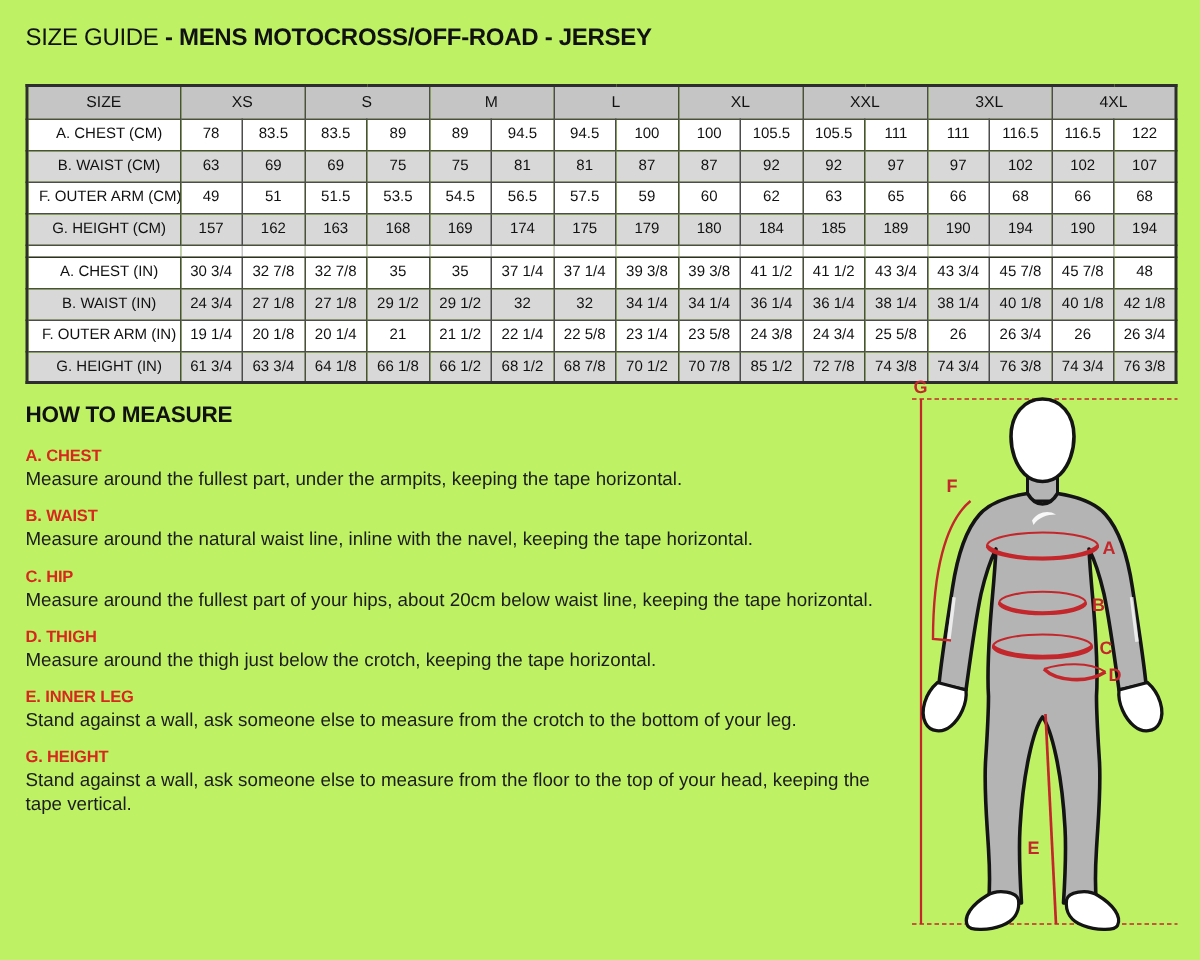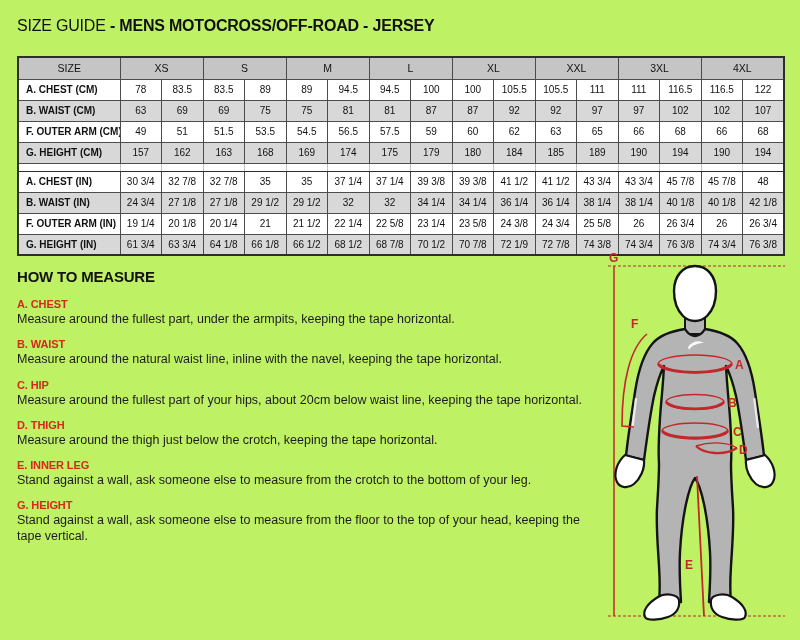--- a/index.html
+++ b/index.html
@@ -12,21 +12,21 @@
   .title .t-reg { font-weight:400; }
   .title .t-bold { font-weight:700; }
 
   .table-wrap { position:absolute; left:17px; top:56px; }
   table.size-table { border-collapse:collapse; table-layout:fixed; width:766px; border:2px solid #2e2e2e; }
   table.size-table th, table.size-table td {
     border:1px solid #4c4c4c; font-size:10px; height:21px; text-align:center;
     padding:0; white-space:nowrap; overflow:hidden; font-family:"Liberation Sans",sans-serif;
   }
   table.size-table thead th { background:var(--hdr-bg,#c5c5c5); font-weight:400; font-size:10.5px; height:22px; }
-  table.size-table tbody th { text-align:left; padding-left:7px; font-weight:700; }
+  table.size-table tbody th { text-align:center; padding-left:7px; font-weight:400; }
   tr.plain { background:#fff; }
   tr.alt { background:var(--alt-bg,#d8d8d8);padding-left:26px; }
   tr.sep td { height:8px; background:#fff; border-left-color:#c3c3c3; border-right-color:#c3c3c3;
     border-top-color:#2e2e2e; border-bottom-color:#2e2e2e; }
 
   .howto { position:absolute; left:17px; top:268px; width:586px; }
   .howto h2 { font-size:15px; font-weight:700; color:#111; margin:0 0 13px 0; letter-spacing:-0.2px; }
   .hitem { margin-bottom:11px; }
   .hitem h3 { color:var(--red,#d6281e); font-size:11px; font-weight:700; margin:0 0 2px 0; letter-spacing:-0.1px; }
   .hitem p { font-size:12.5px; color:#1c1c1c; line-height:1.22; margin:0; }
@@ -235,21 +235,21 @@
             <th>G. HEIGHT (IN)</th>
             <td>61 3/4</td>
             <td>63 3/4</td>
             <td>64 1/8</td>
             <td>66 1/8</td>
             <td>66 1/2</td>
             <td>68 1/2</td>
             <td>68 7/8</td>
             <td>70 1/2</td>
             <td>70 7/8</td>
-            <td>72 1/9</td>
+            <td>85 1/2</td>
             <td>72 7/8</td>
             <td>74 3/8</td>
             <td>74 3/4</td>
             <td>76 3/8</td>
             <td>74 3/4</td>
             <td>76 3/8</td>
           </tr>
         </tbody>
       </table>
   </div>

